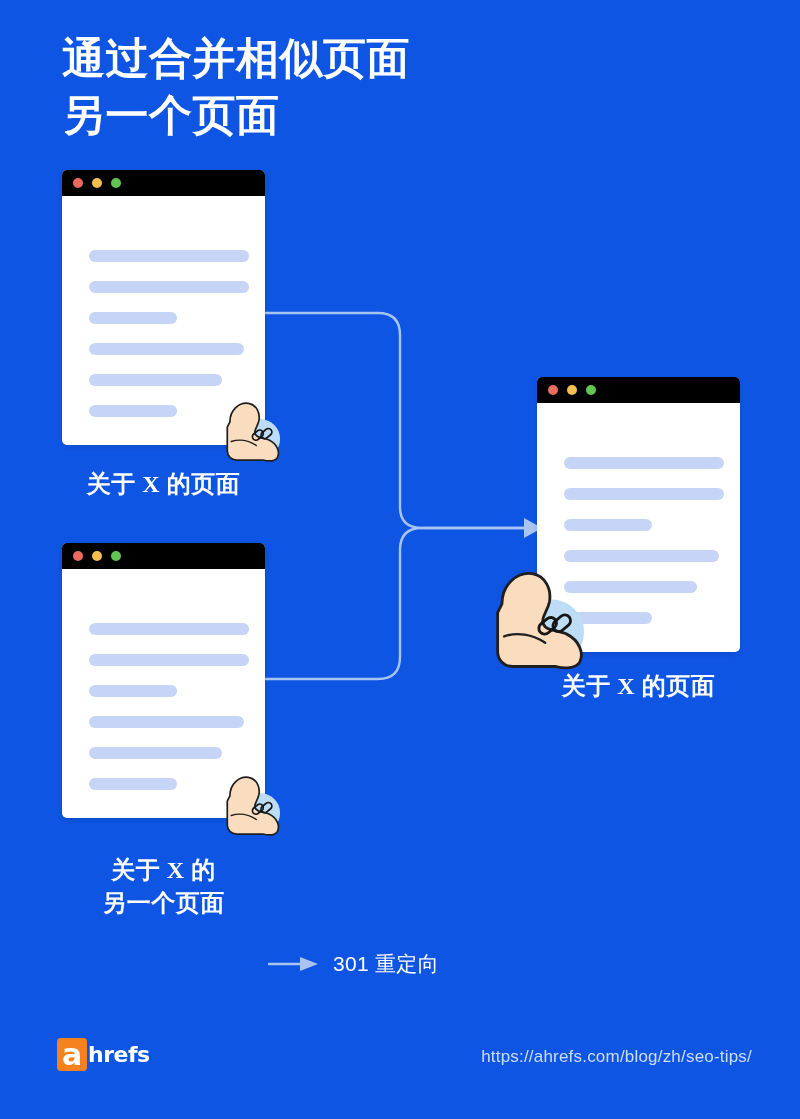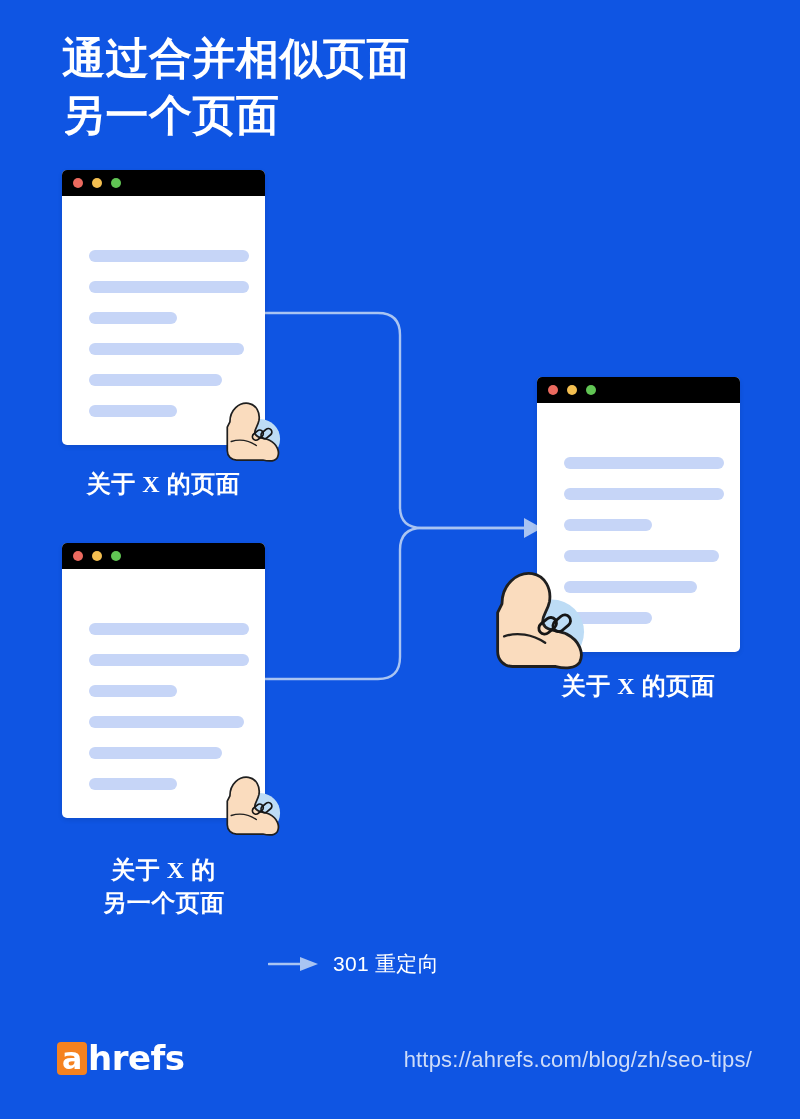--- a/index.html
+++ b/index.html
@@ -170,32 +170,32 @@
     border-radius: 4px 4px 4px 4px;
     color: #ffffff;
     font-size: 30px;
     font-weight: 700;
     line-height: 33px;
     text-align: center;
     font-family: "DejaVu Sans", sans-serif;
   }
   #logo .rest {
     color: #ffffff;
-    font-size: 34px;
+    font-size: 22px;
     font-weight: 700;
     letter-spacing: -0.5px;
     margin-left: 1px;
     font-family: "DejaVu Sans", sans-serif;
   }
   #url {
     position: absolute;
     right: 48px;
     top: 12px;
     color: #cedcf8;
-    font-size: 22px;
+    font-size: 17px;
     font-weight: 400;
     letter-spacing: 0.2px;
   }
 </style>
 </head>
 <body>
 
 <div id="poster">
 
   <div class="title">通过合并相似页面

